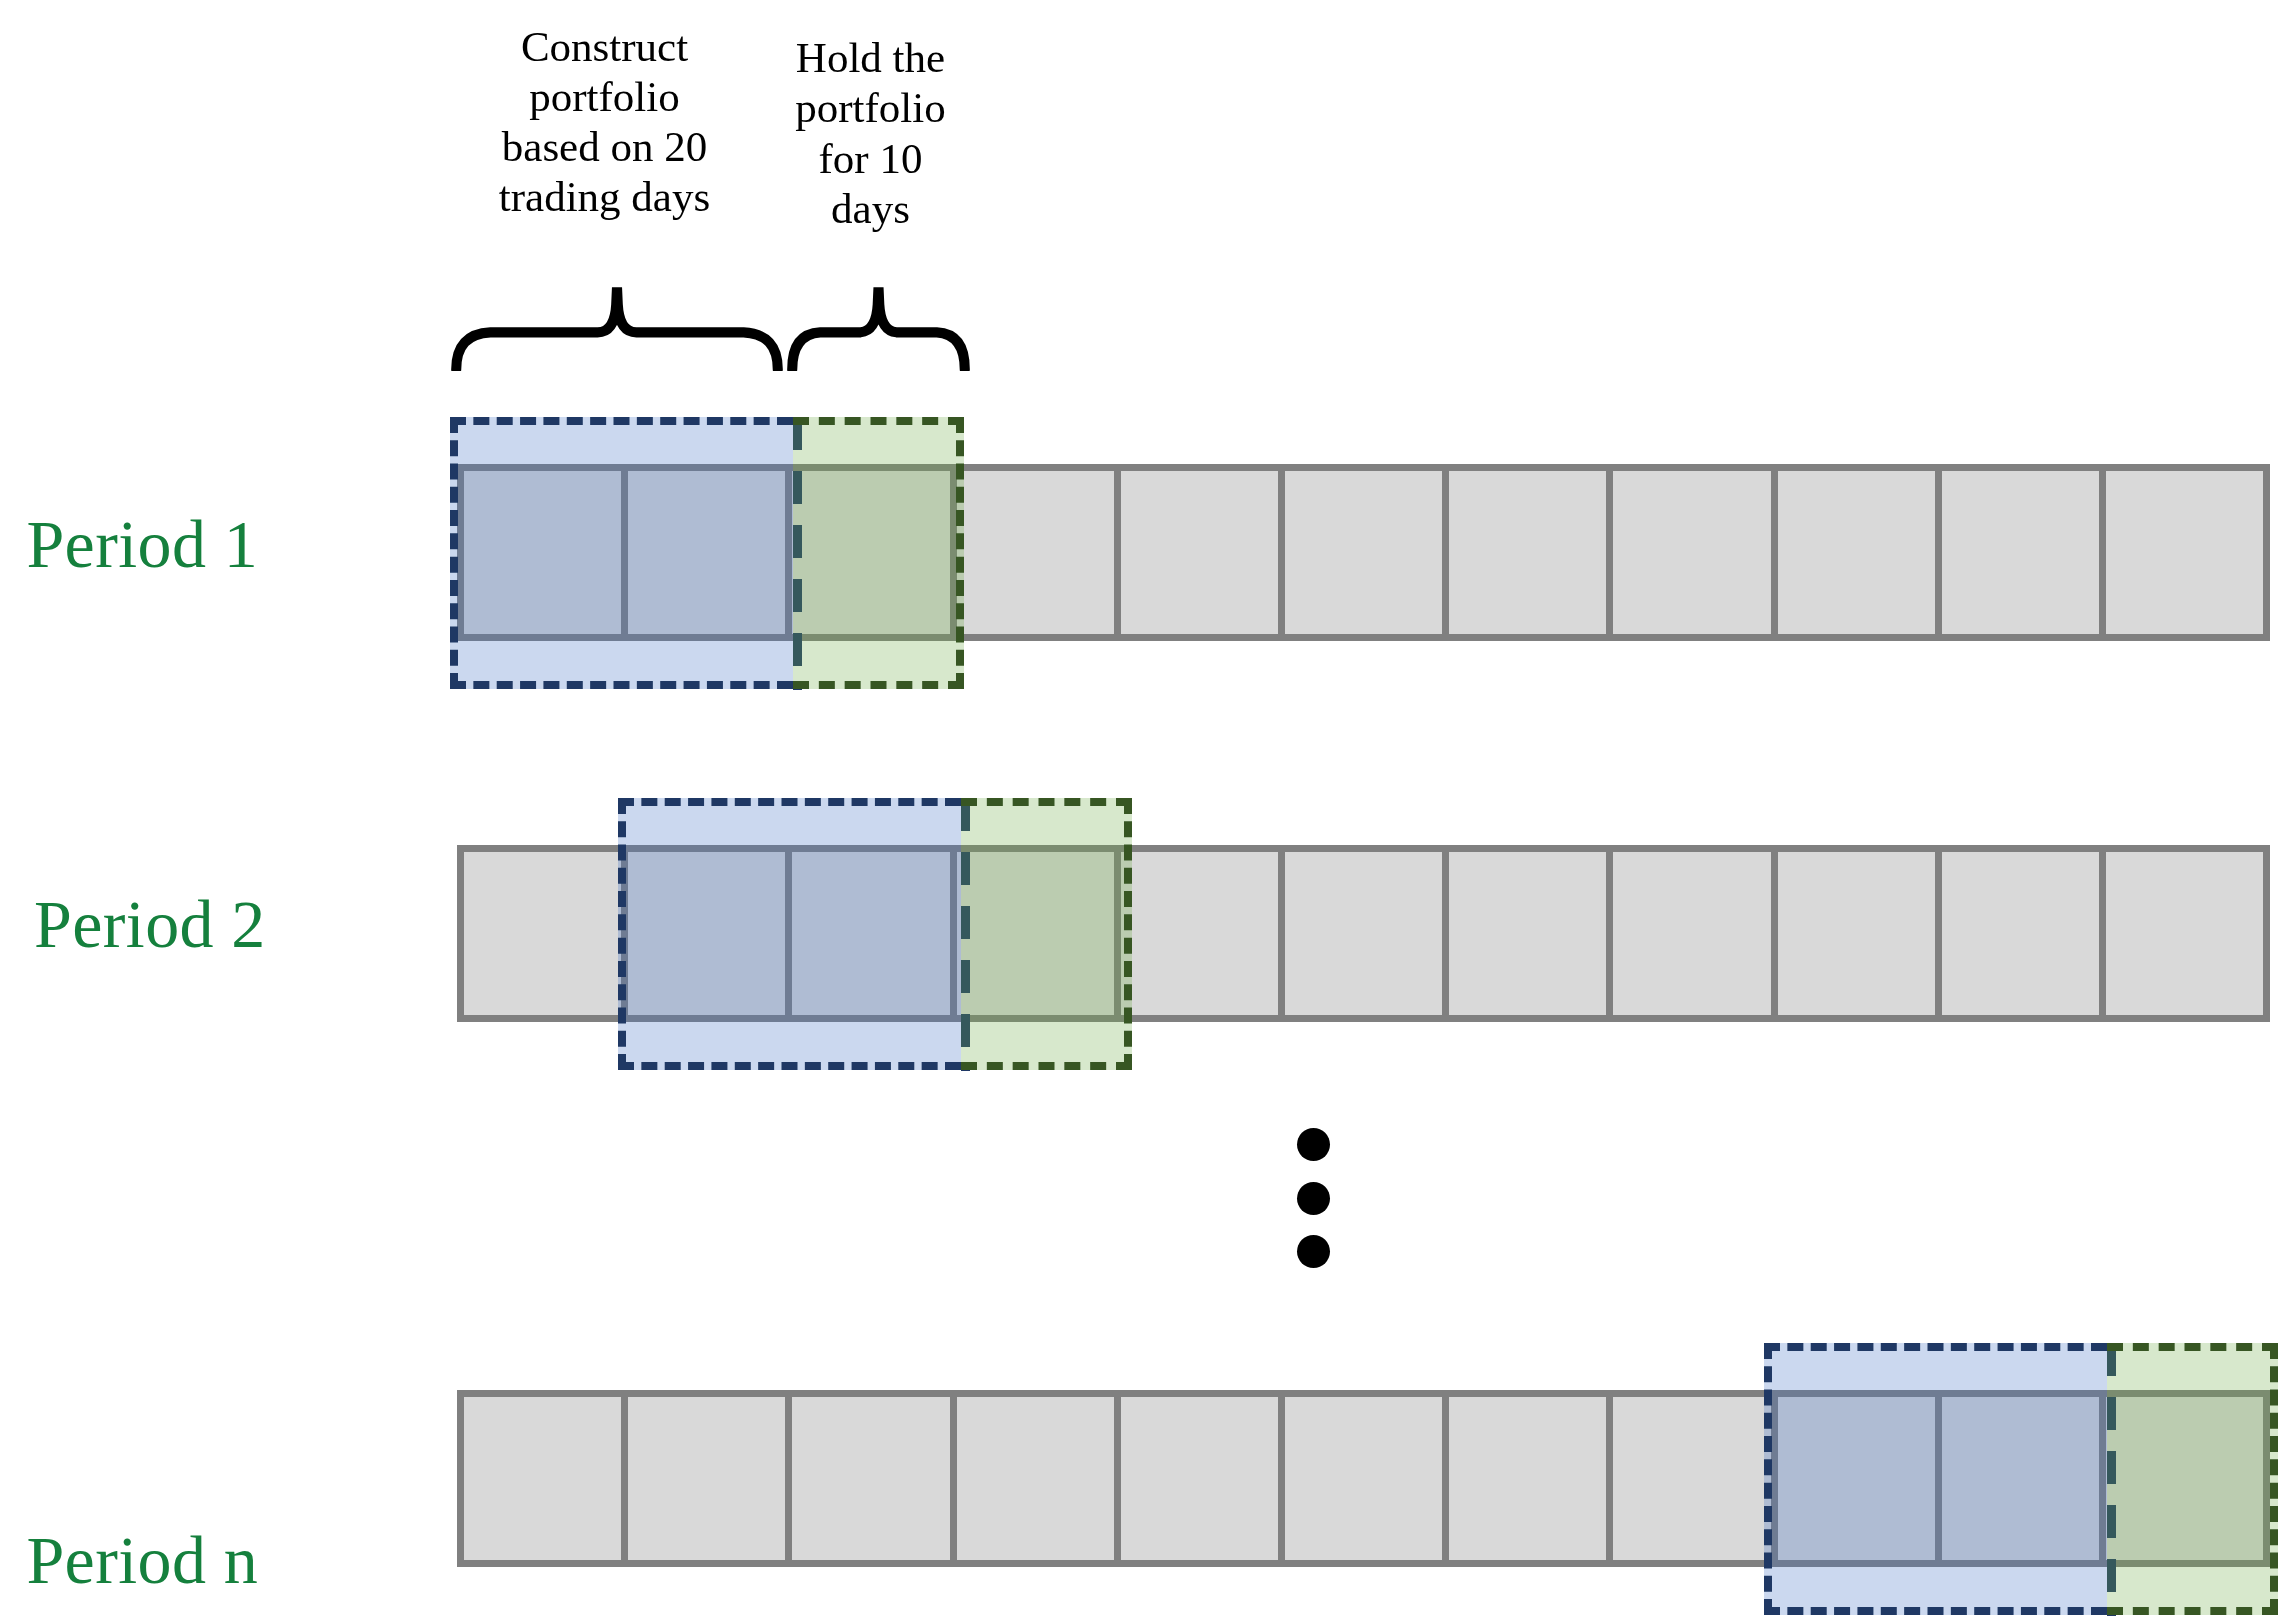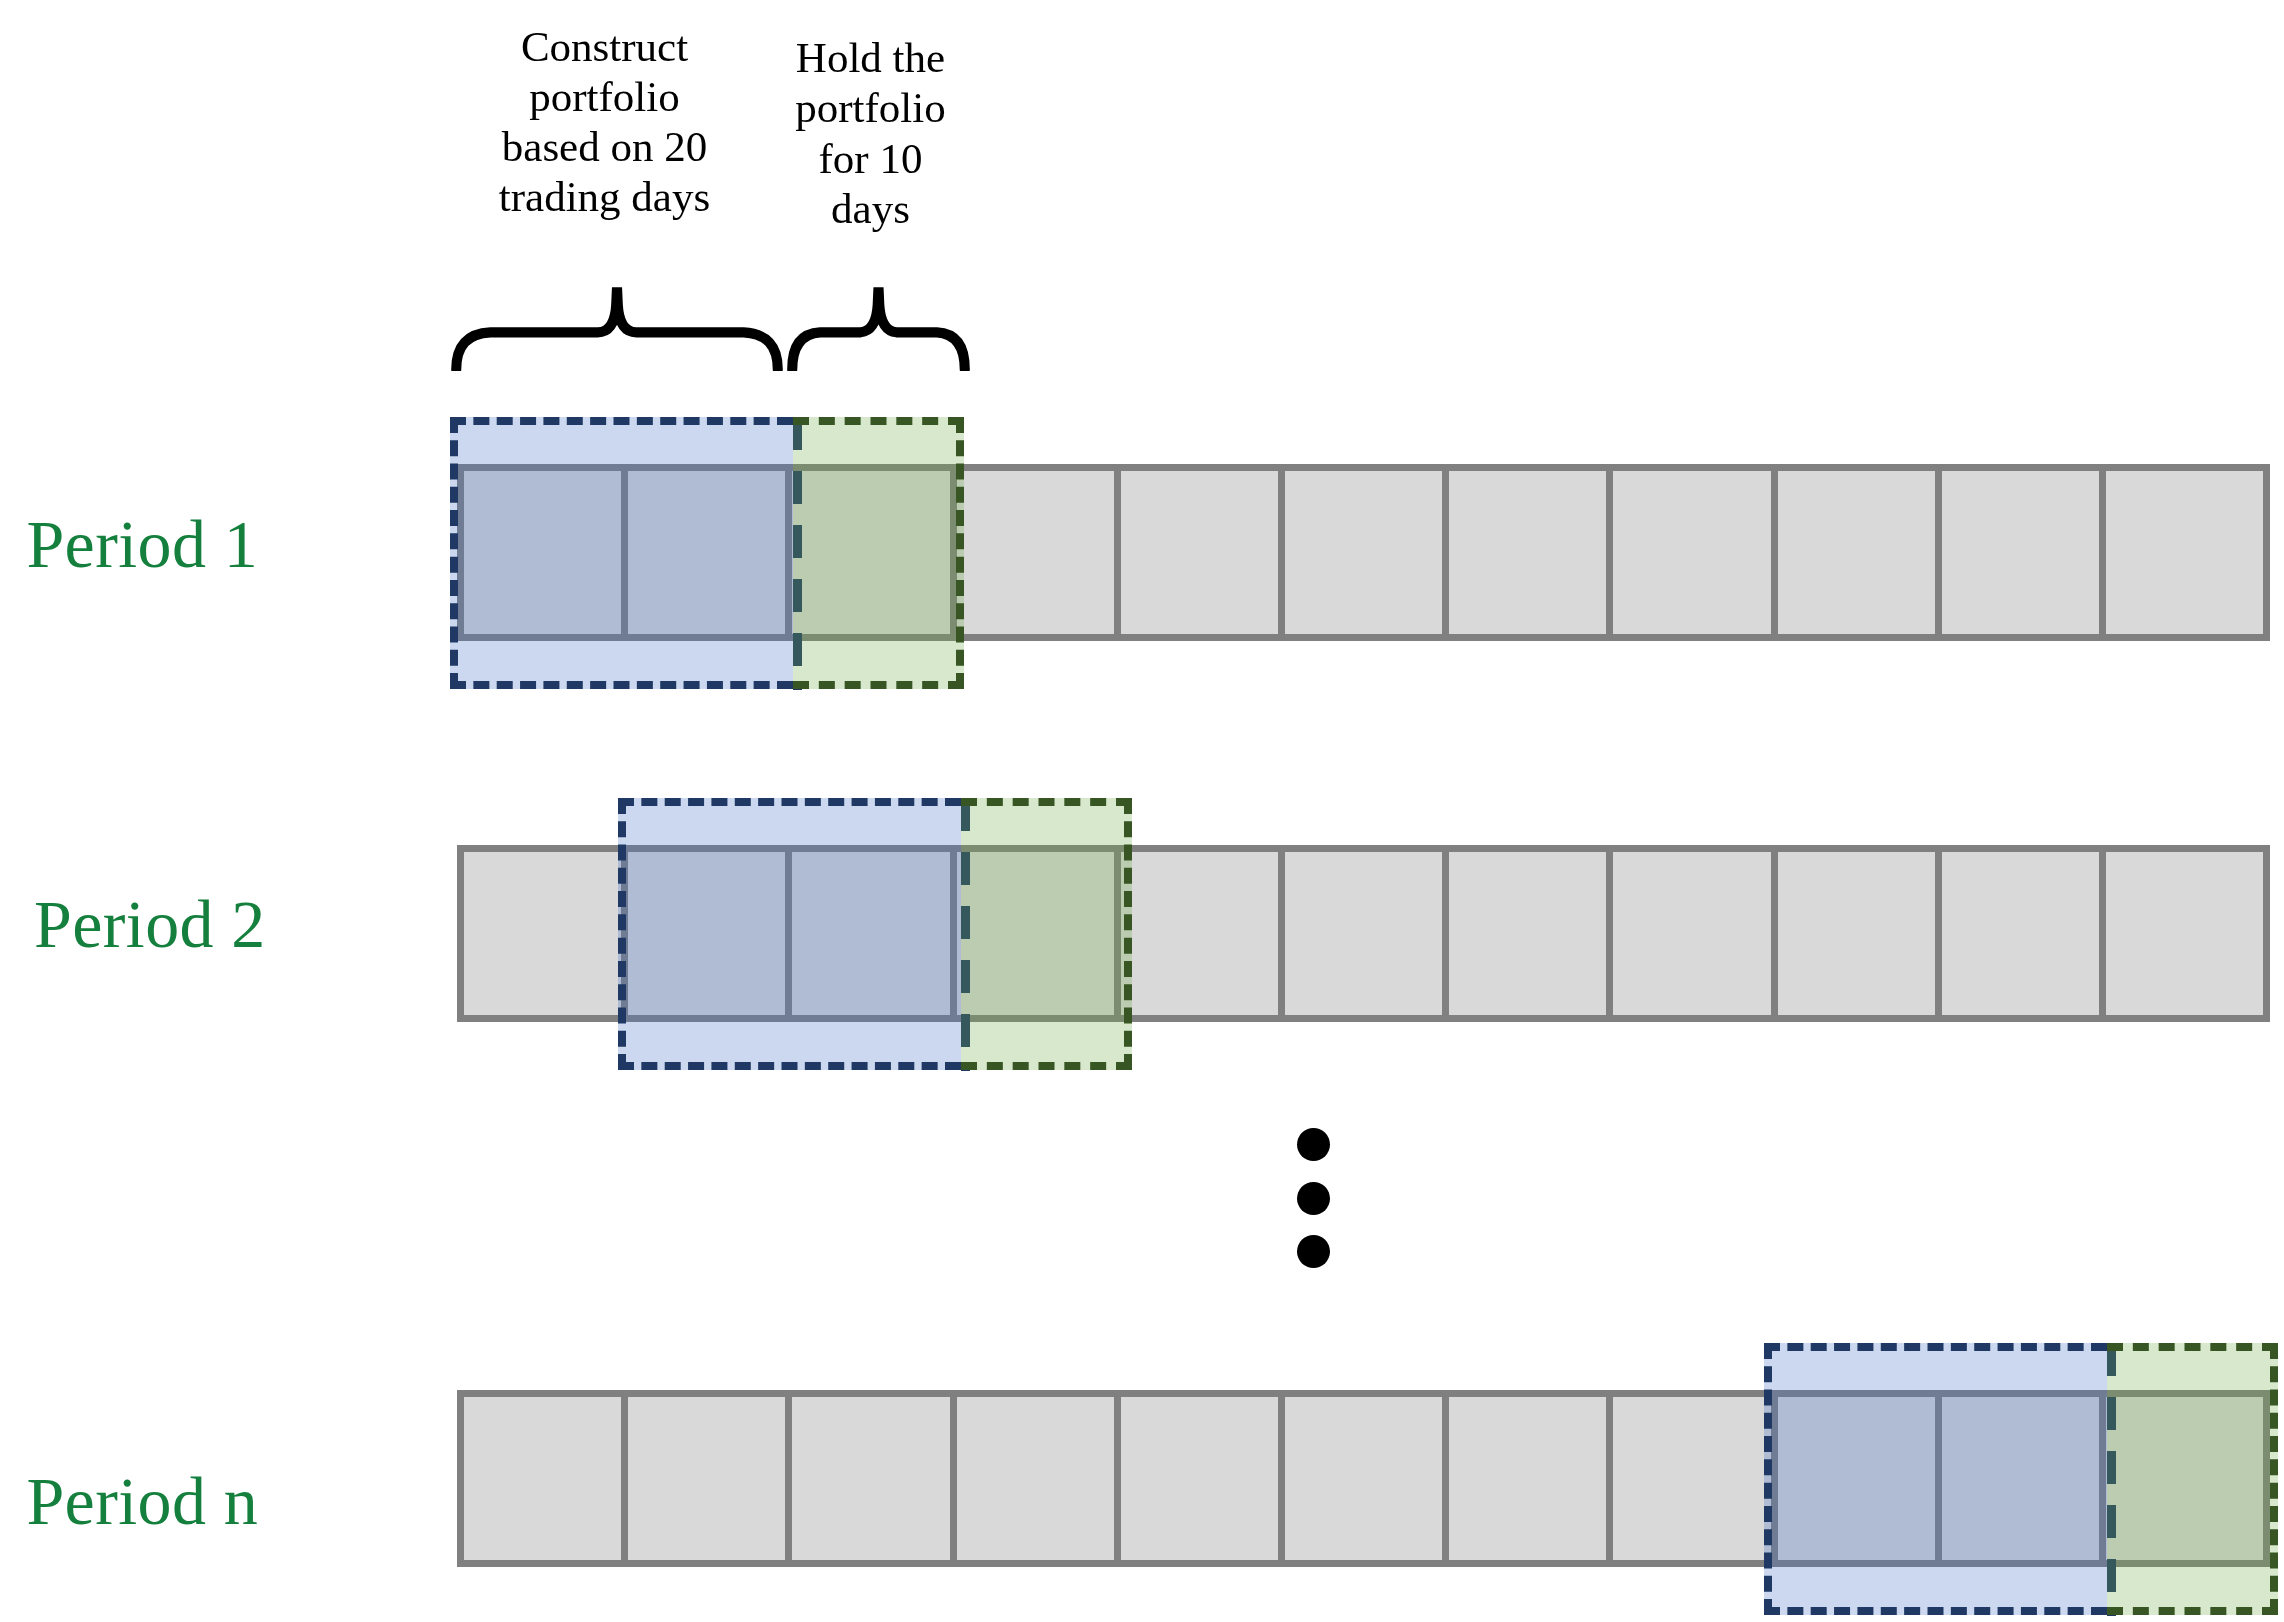--- a/index.html
+++ b/index.html
@@ -56,21 +56,21 @@
   .period-label {
     position: absolute;
     font-size: 68px;
     color: #15803d;
     letter-spacing: 0.4px;
     font-family: "Liberation Serif", "DejaVu Serif", serif;
     white-space: nowrap;
   }
   #label-p1 { left: 26.4px; top: 505px; }
   #label-p2 { left: 34px; top: 885px; }
-  #label-pn { left: 26.4px; top: 1462px; }
+  #label-pn { left: 26.4px; top: 1521px; }
 
   
   .row {
     position: absolute;
     left: 457px;
     width: 1813px;
     height: 177px;
     display: flex;
     box-sizing: border-box;
     border: 7px solid #808080;

